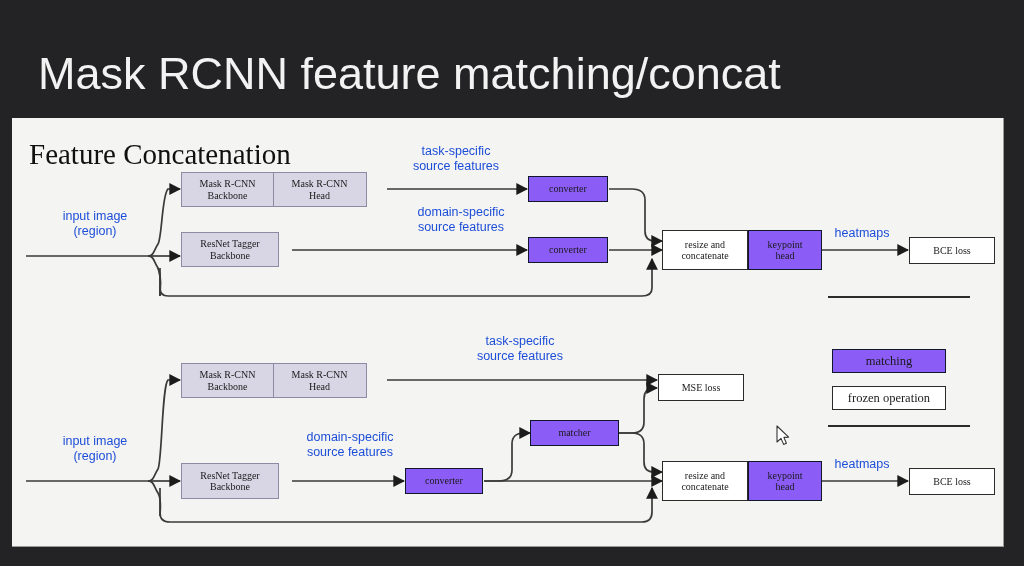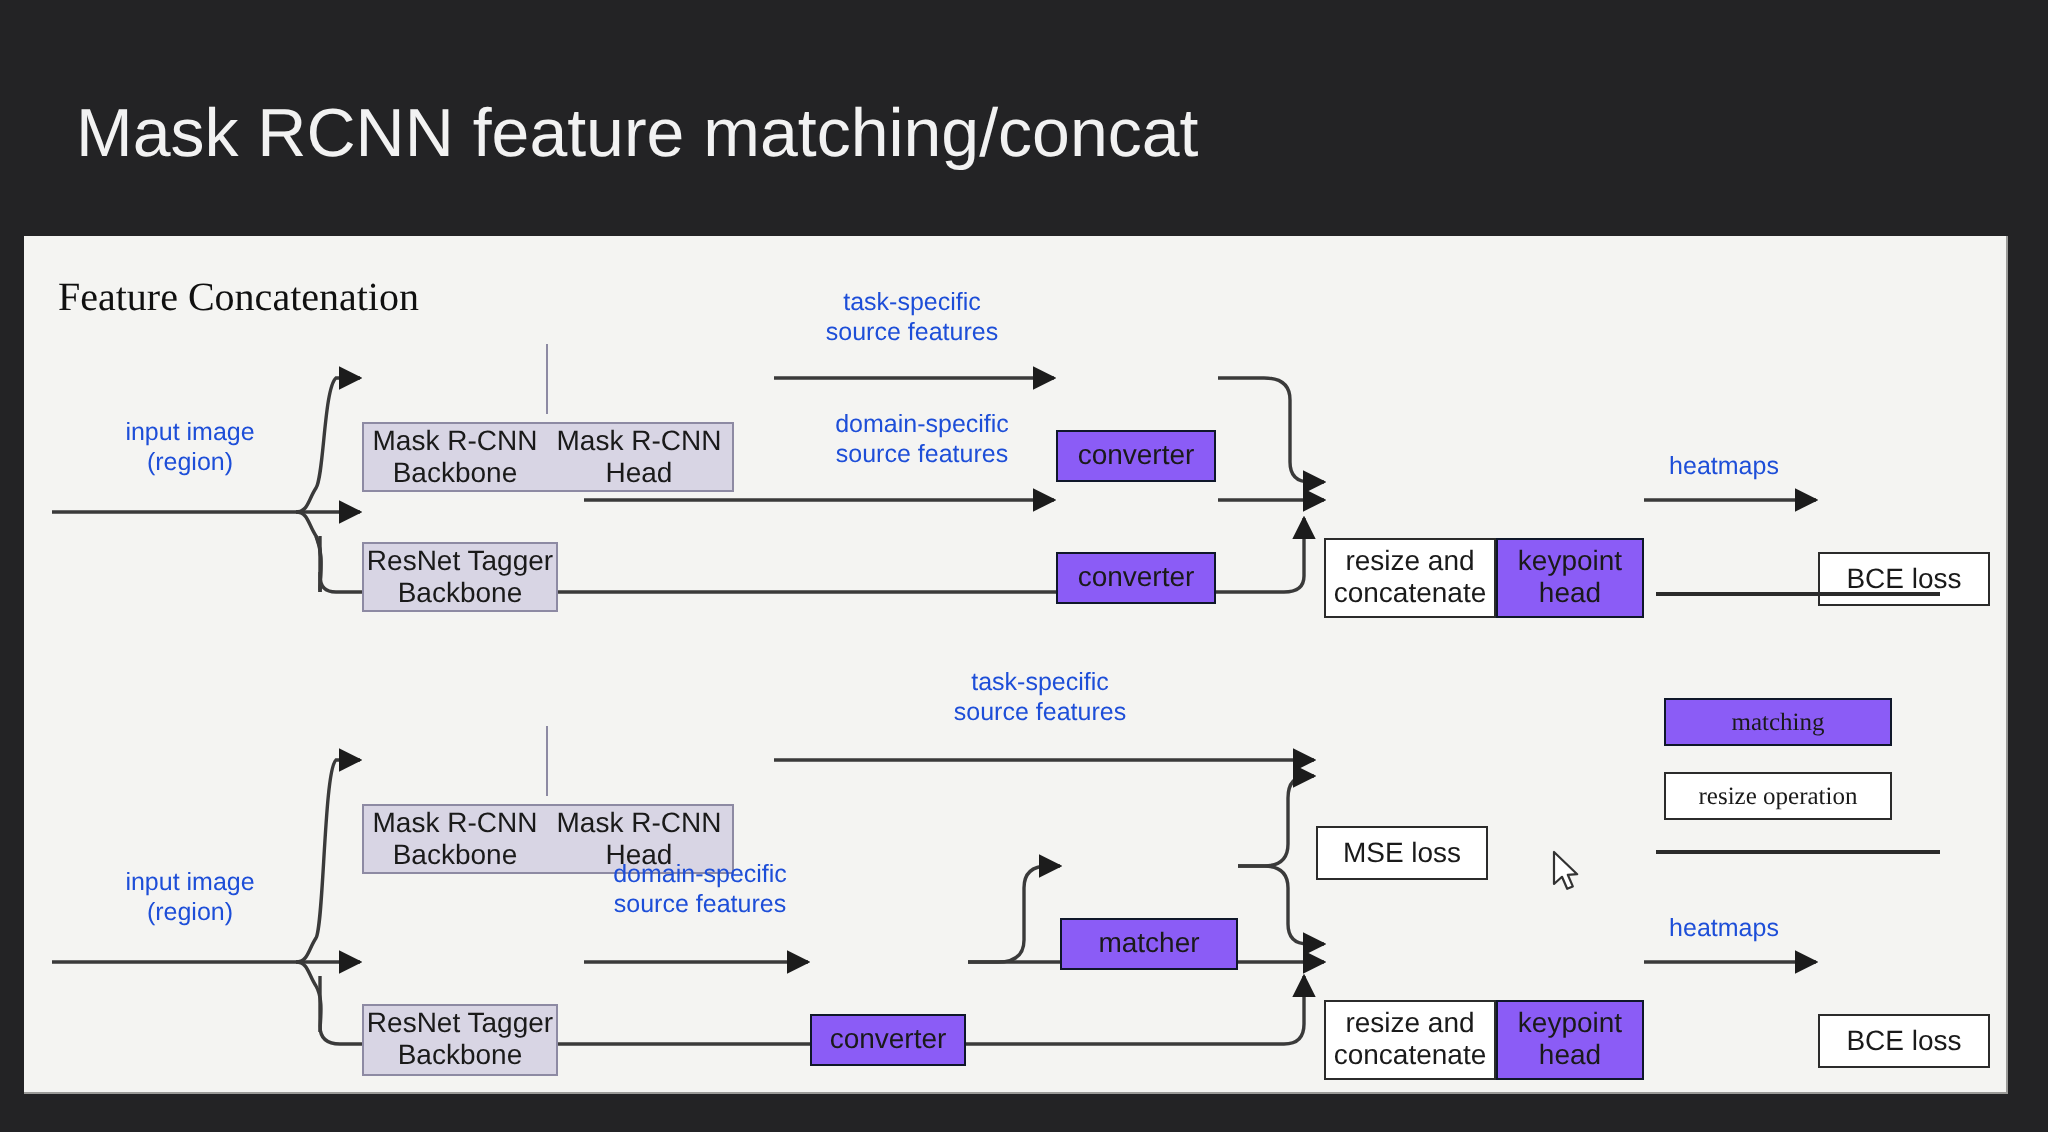--- a/index.html
+++ b/index.html
@@ -6,56 +6,55 @@
   body{
     width:1024px;height:566px;
     background:#232325;
     font-family:"Liberation Sans", sans-serif;
     overflow:hidden;
     position:relative;
   }
   #slide-title{
     position:absolute;
     left:38px; top:48px;
-    font-size:34px;
+    font-size:45px;
     color:#f2f2f2;
     font-family:"Liberation Sans", sans-serif;
     letter-spacing:0px;
     white-space:nowrap;
   }
   #figure-panel{
     position:absolute;
     left:12px; top:118px;
     width:991px; height:428px;
     background:#f4f4f2;
     border-right:1px solid #9a9a98;
     border-bottom:1px solid #9a9a98;
     overflow:hidden;
   }
   .sec-heading{
     position:absolute;
     font-family:"Liberation Serif", serif;
-    font-size:20px;
+    font-size:29px;
     color:#101010;
     white-space:nowrap;
   }
   
   .node{
     position:absolute;
     box-sizing:border-box;
     display:flex;
     align-items:center;
     justify-content:center;
     text-align:center;
-    font-family:Liberation Sans, sans-serif;
-    font-size:14px;
+    font-family:Liberation Serif, serif;
+    font-size:10px;
     line-height:1.12;
     color:#1a1a1a;
     white-space:nowrap;
-    margin-top:39px;
   }
   .n-frozen{ background:#d8d5e4; border:1px solid #8d8aa3; }
   .n-learn { background:#8b5cf6; border:1px solid #0f172a; }
   .n-fixed { background:#ffffff; border:1.6px solid #2b2b2b; }
   .n-flat-right{ border-right:none; }
   .n-flat-left { border-left:none; }
   .pair-div{
     position:absolute;
     width:1px;background:#8d8aa3;
   }
@@ -190,21 +189,21 @@
     <div><span>keypoint</span><br>
          <span>head</span></div>
   </div>
 
   <div class="lbl" style="left:814px; top:108px; width:72px;">heatmaps</div>
 
   <div class="node n-fixed" style="left:897px; top:119px; width:86px; height:27px;">BCE loss</div>
 
   <div class="legend-rule" style="left:816px; top:178px; width:142px;"></div>
   <div class="leg-box n-learn" style="left:820px; top:231px; width:114px; height:24px;">matching</div>
-  <div class="leg-box n-fixed" style="left:820px; top:268px; width:114px; height:24px;">resize operation</div>
+  <div class="leg-box n-fixed" style="left:820px; top:268px; width:114px; height:24px;">frozen operation</div>
   <div class="legend-rule" style="left:816px; top:307px; width:142px;"></div>
 
 
   <div class="lbl" style="left:28px; top:316px; width:110px;">
     <span>input image</span><br>
     <span>(region)</span>
   </div>
 
   <div class="node n-frozen n-flat-right" style="left:169px; top:245px; width:92px; height:35px;">
     <div><span>Mask R-CNN</span><br>

